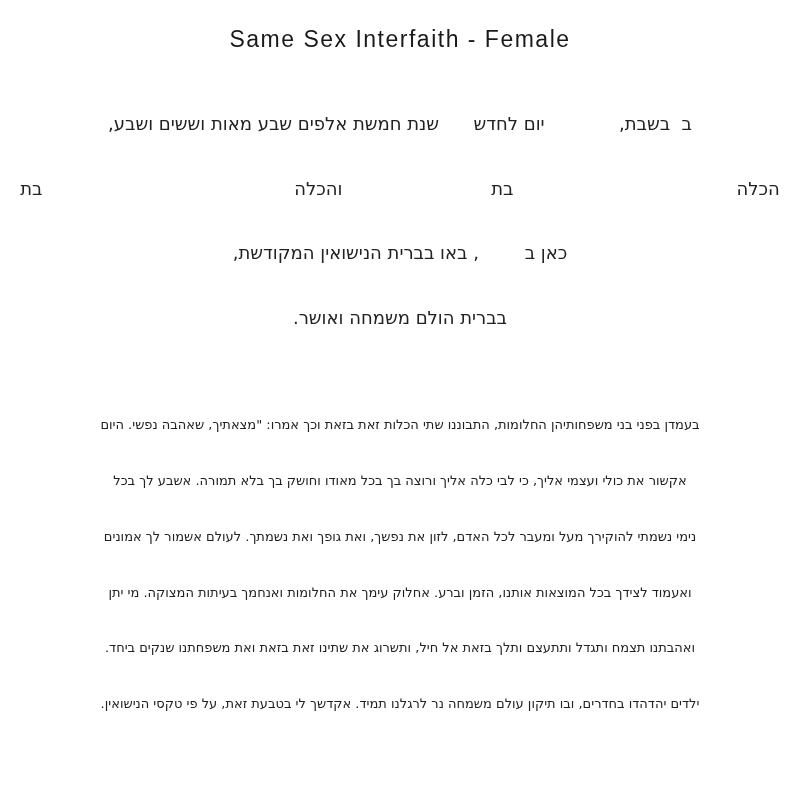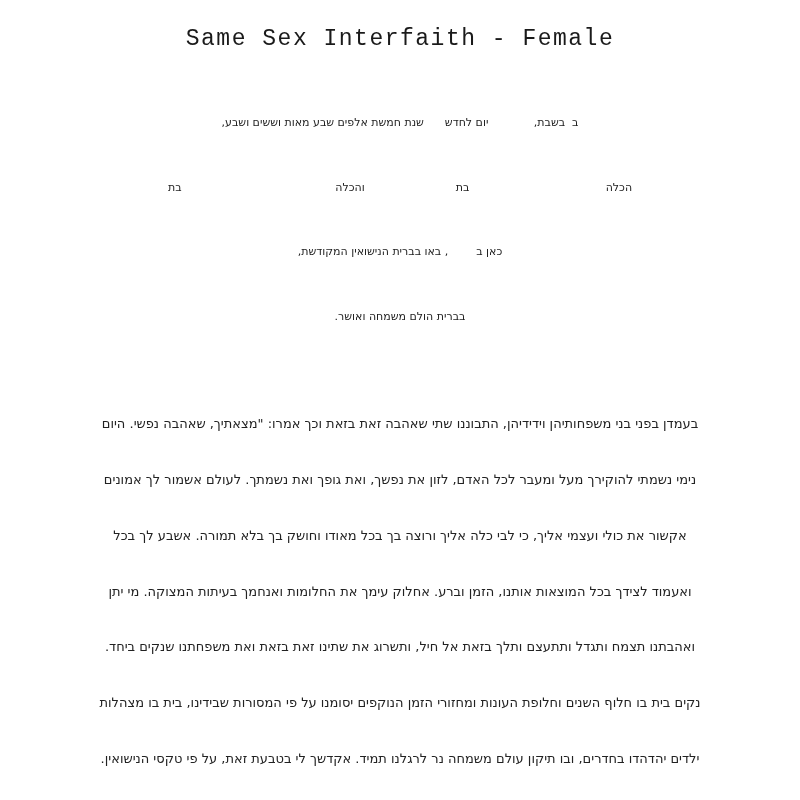--- a/index.html
+++ b/index.html
@@ -9,36 +9,36 @@
     height: 800px;
     margin: 0 auto;
     background: #ffffff;
     color: #1c1c1c;
     overflow: hidden;
   }
   .title {
     margin: 0;
     padding-top: 26px;
     text-align: center;
-    font-family: Liberation Mono, monospace;
+    font-family: Liberation Sans, sans-serif;
     font-weight: 400;
     font-size: 23px;
     letter-spacing: 1.5px;
     color: #1a1a1a;
   }
   .hebrew {
     font-family: "DejaVu Sans", sans-serif;
     direction: rtl;
     unicode-bidi: plaintext;
     color: #222222;
   }
   .hebrew-header {
     margin-top: 17px;
     text-align: center;
-    font-size: 11px;
+    font-size: 18px;
     line-height: 21.5px;
     white-space: pre-wrap;
   }
   .hebrew-paragraph {
     margin: 8px auto 0 auto;
     width: 744px;
     text-align: center;
     font-size: 13px;
     line-height: 18.6px;
     white-space: pre-wrap;
@@ -52,25 +52,24 @@
   <h1 class="title">Same Sex Interfaith - Female</h1>
 
   <section class="hebrew hebrew-header">
     <div>ב  בשבת,             יום לחדש      שנת חמשת אלפים שבע מאות וששים ושבע,</div>
     <div>הכלה                                       בת                          והכלה                                            בת</div>
     <div>כאן ב        , באו בברית הנישואין המקודשת,</div>
     <div>בברית הולם משמחה ואושר.</div>
   </section>
 
   <section class="hebrew hebrew-paragraph">
-    <div>בעמדן בפני בני משפחותיהן וידידיהן, התבוננו שתי שאהבה זאת בזאת וכך אמרו: "מצאתיך, שאהבה נפשי. היום</div>
+    <div>בעמדן בפני בני משפחותיהן החלומות, התבוננו שתי הכלות זאת בזאת וכך אמרו: "מצאתיך, שאהבה נפשי. היום</div>
+    <div>אקשור את כולי ועצמי אליך, כי לבי כלה אליך ורוצה בך בכל מאודו וחושק בך בלא תמורה. אשבע לך בכל</div>
     <div>נימי נשמתי להוקירך מעל ומעבר לכל האדם, לזון את נפשך, ואת גופך ואת נשמתך. לעולם אשמור לך אמונים</div>
-    <div>אקשור את כולי ועצמי אליך, כי לבי כלה אליך ורוצה בך בכל מאודו וחושק בך בלא תמורה. אשבע לך בכל</div>
     <div>ואעמוד לצידך בכל המוצאות אותנו, הזמן וברע. אחלוק עימך את החלומות ואנחמך בעיתות המצוקה. מי יתן</div>
     <div>ואהבתנו תצמח ותגדל ותתעצם ותלך בזאת אל חיל, ותשרוג את שתינו זאת בזאת ואת משפחתנו שנקים ביחד.</div>
-    <div>נקים בית בו חלוף השנים וחלופת העונות ומחזורי הזמן הנוקפים יסומנו על פי המסורות שבידינו, בית בו מצהלות</div>
     <div>ילדים יהדהדו בחדרים, ובו תיקון עולם משמחה נר לרגלנו תמיד. אקדשך לי בטבעת זאת, על פי טקסי הנישואין.</div>
     
     
     
   </section>
 
 </div>
 
 </body></html>

